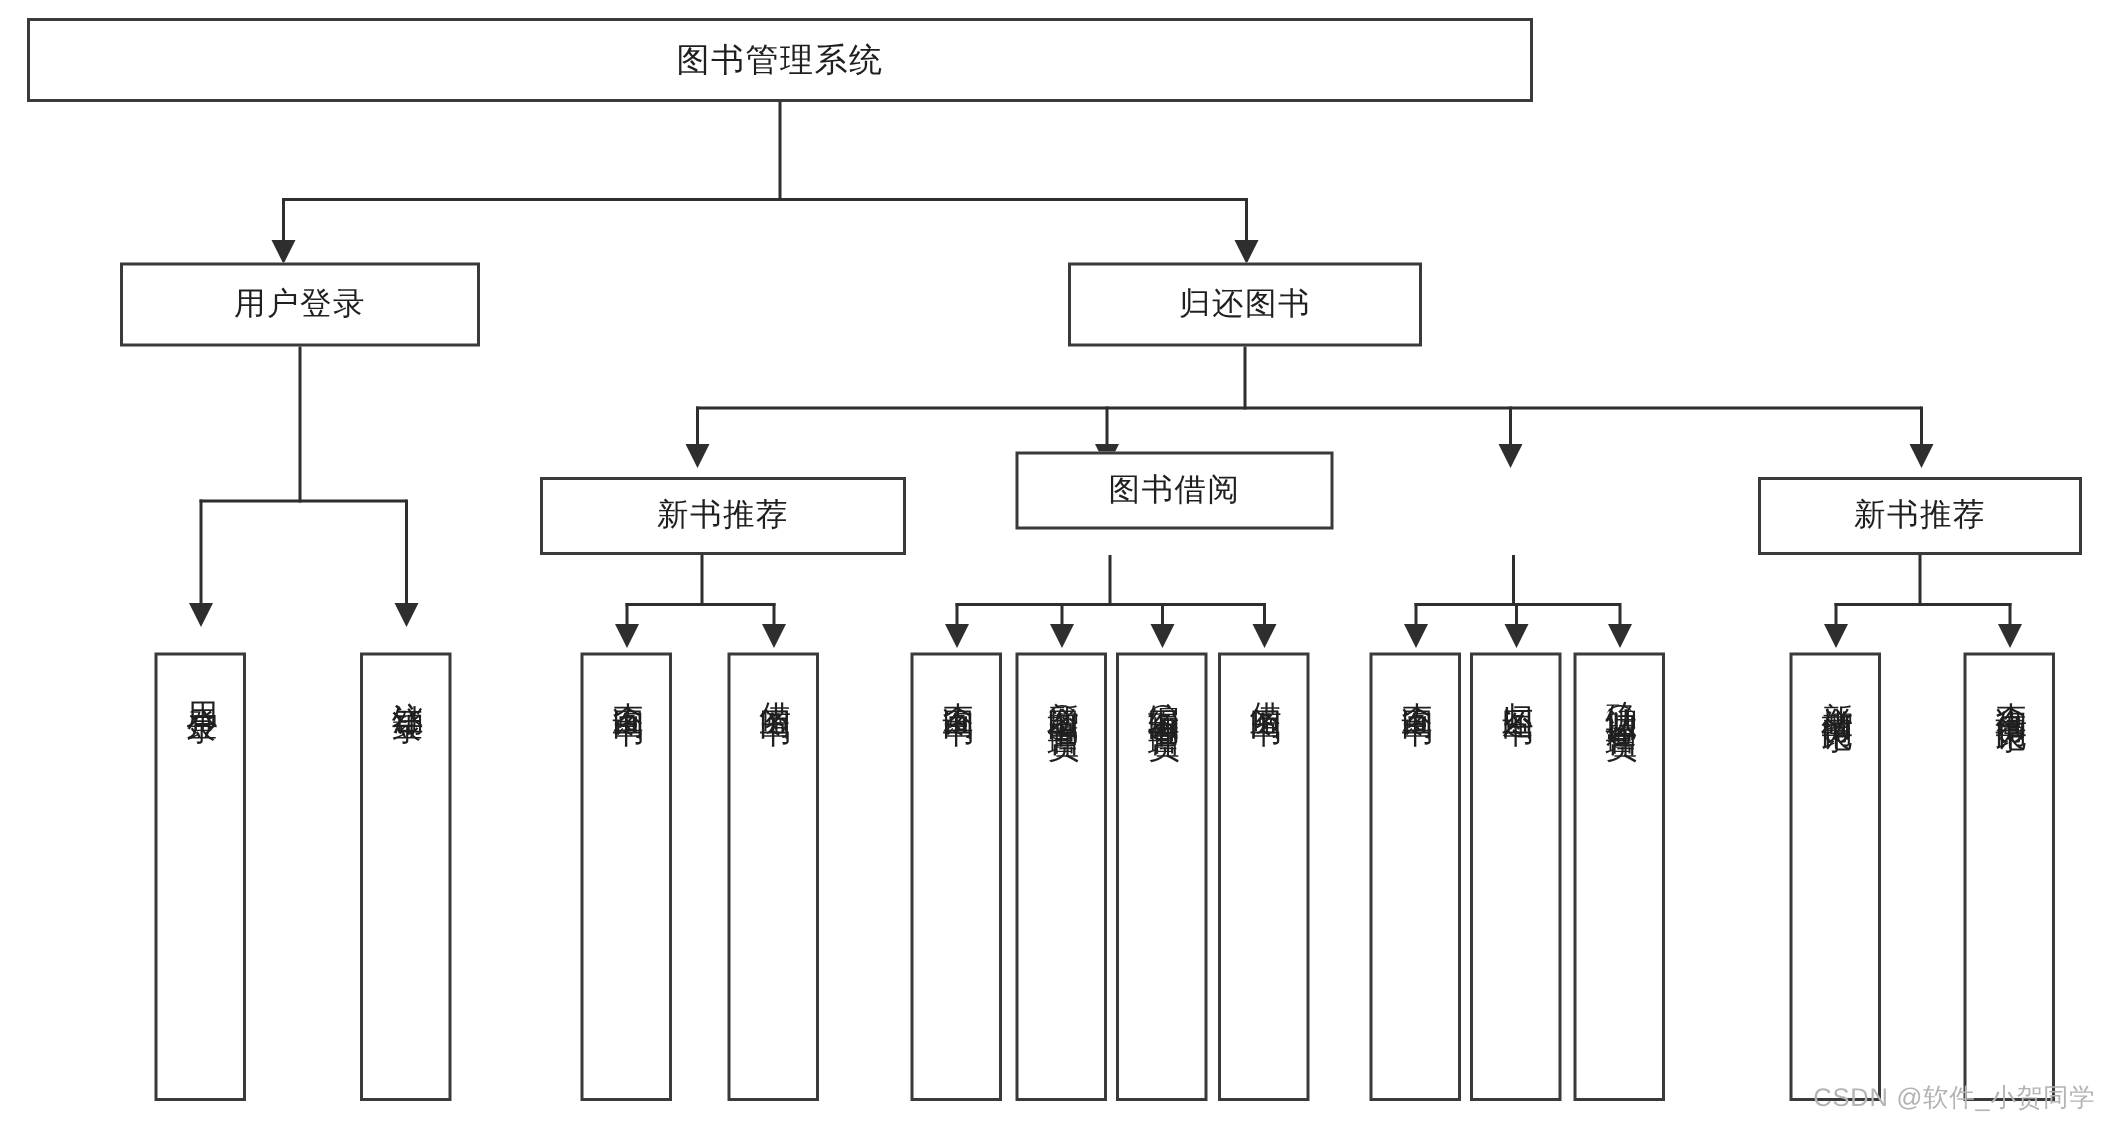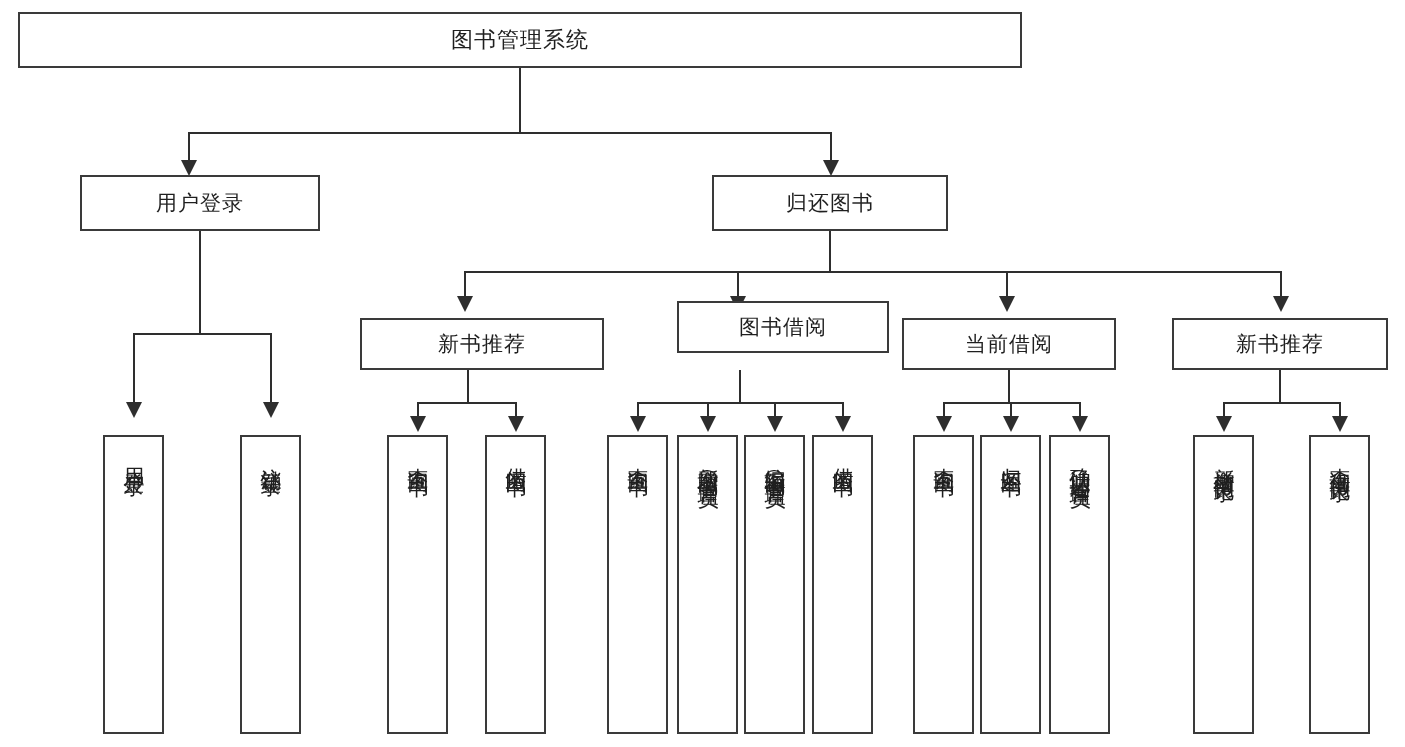--- a/index.html
+++ b/index.html
@@ -131,23 +131,20 @@
   <div class="arrow" style="left:999px; top:296px;"></div>
   <div class="vline" style="left:1280px; top:271px; height:28px;"></div>
   <div class="arrow" style="left:1273px; top:296px;"></div>
 
   <div class="node lvl3" style="left:360px; top:318px; width:244px; height:52px;">
     <span class="label">新书推荐</span>
   </div>
   <div class="node lvl3" style="left:634px; top:301px; width:212px; height:52px;margin-left:43px;">
     <span class="label">图书借阅</span>
   </div>
-  <div class="node lvl3" style="left:902px; top:318px; width:214px; height:52px;">
-    <span class="label">当前借阅</span>
-  </div>
   <div class="node lvl3" style="left:1172px; top:318px; width:216px; height:52px;">
     <span class="label">新书推荐</span>
   </div>
 
   <div class="vline" style="left:467px; top:370px; height:34px;"></div>
   <div class="hline" style="left:417px; top:402px; width:100px;"></div>
   <div class="vline" style="left:417px; top:402px; height:16px;"></div>
   <div class="arrow" style="left:410px; top:416px;"></div>
   <div class="vline" style="left:515px; top:402px; height:16px;"></div>
   <div class="arrow" style="left:508px; top:416px;"></div>
@@ -216,14 +213,15 @@
     <span class="label">确认归还（管理员）</span>
   </div>
 
   <div class="node leaf" style="left:1193px; top:435px; width:61px; height:299px;">
     <span class="label">新增借阅记录</span>
   </div>
   <div class="node leaf" style="left:1309px; top:435px; width:61px; height:299px;">
     <span class="label">查询借阅记录</span>
   </div>
 
+  <div id="watermark">CSDN @软件_小贺同学</div>
 
 </div>
 
 </body></html>

